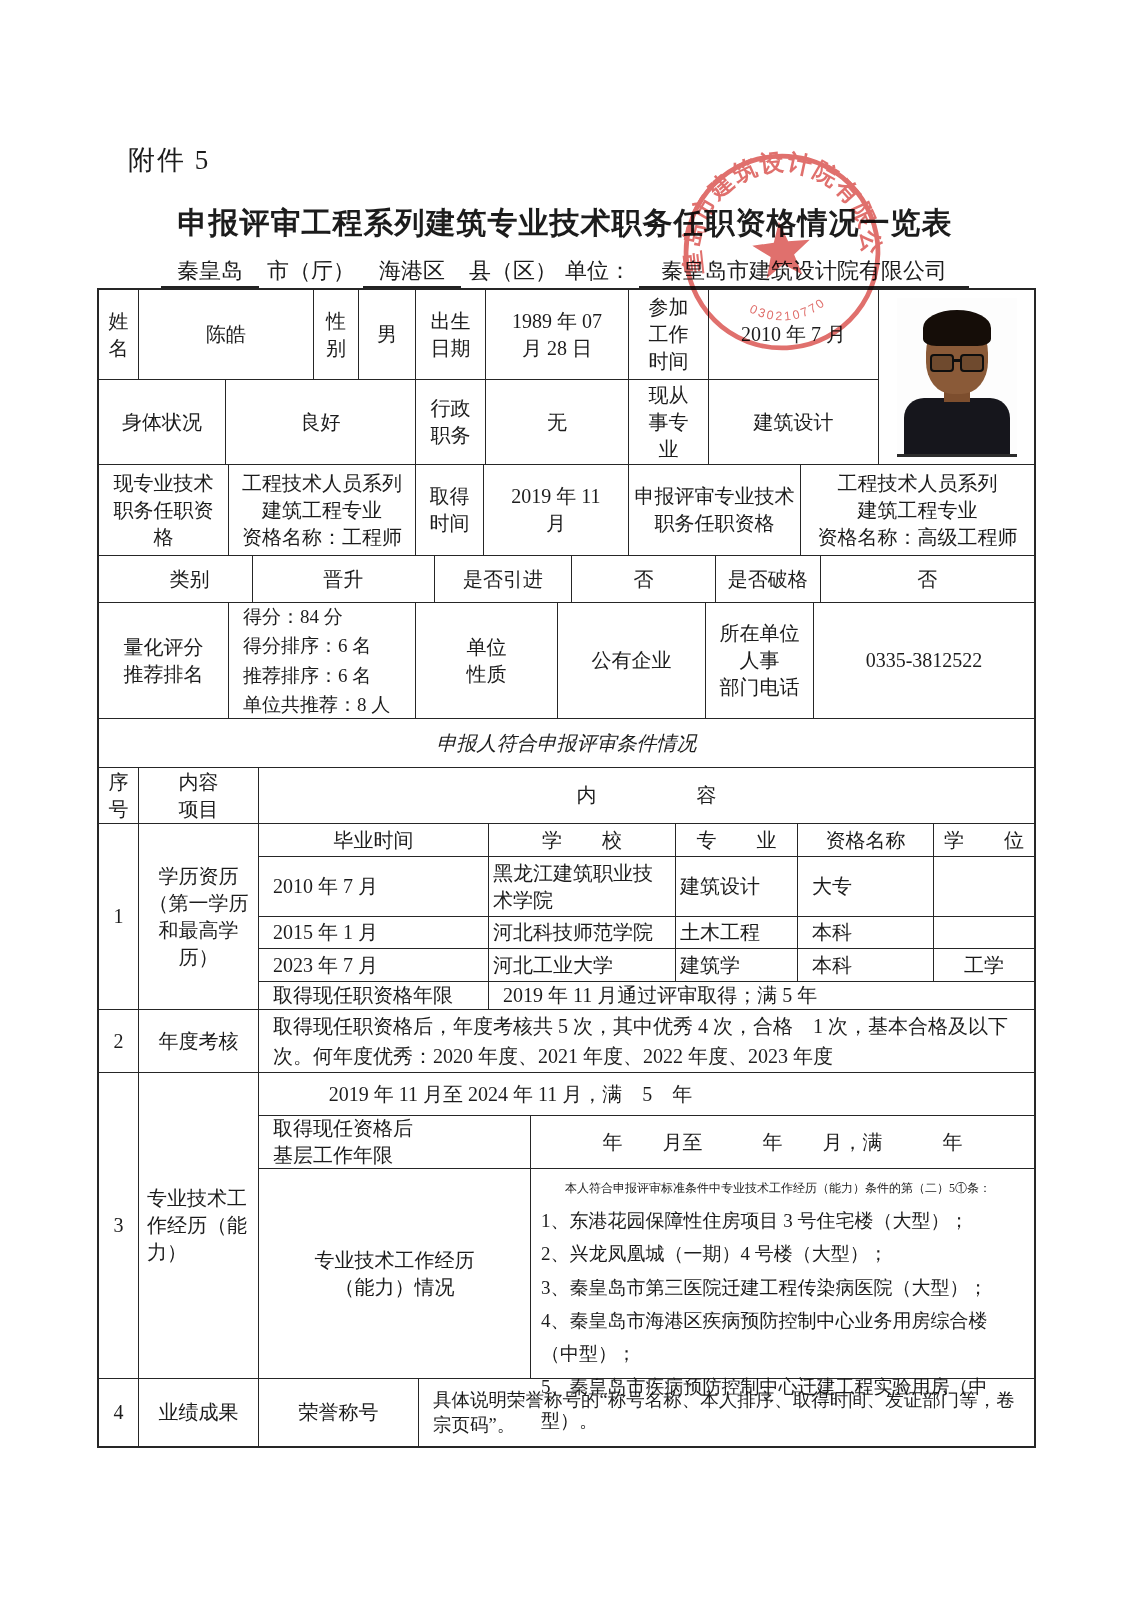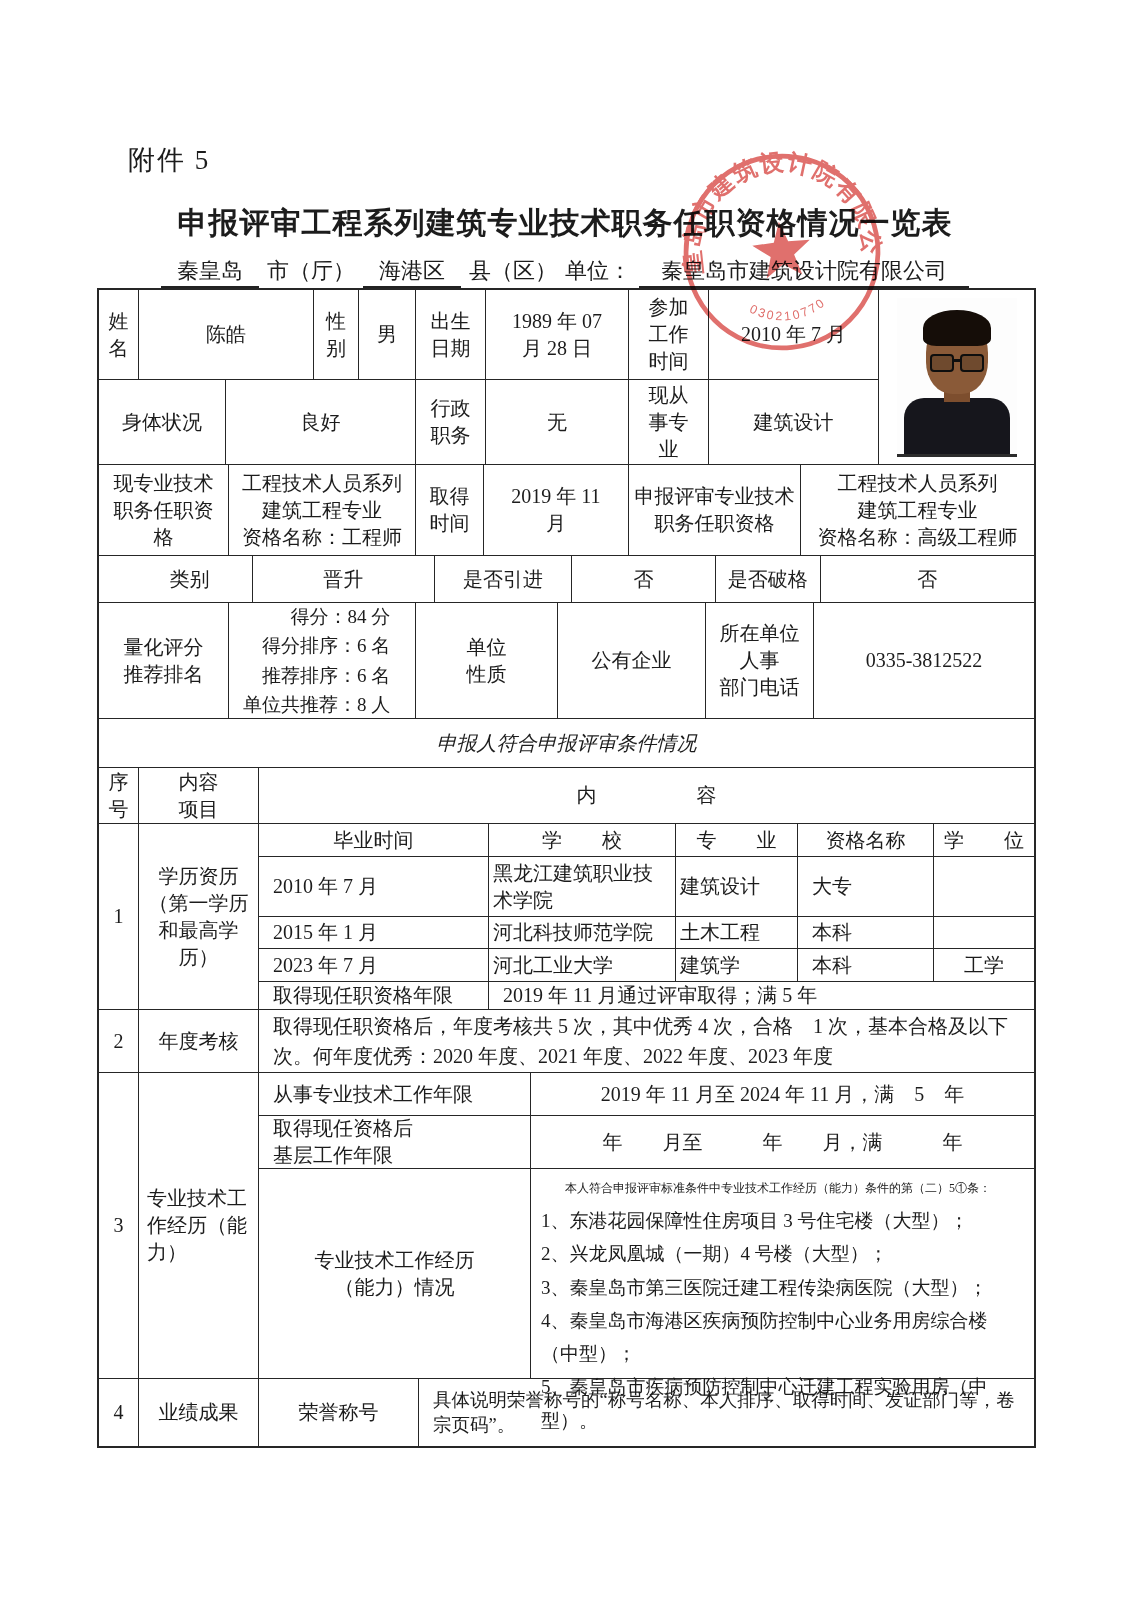--- a/index.html
+++ b/index.html
@@ -126,21 +126,21 @@
       <div class="cell" style="width:187px;">晋升</div>
       <div class="cell" style="width:142px;">是否引进</div>
       <div class="cell" style="width:148px;">否</div>
       <div class="cell" style="width:108px;">是否破格</div>
       <div class="cell last" style="width:220px;">否</div>
     </div>
 
     <div class="row" style="height:115px;">
       <div class="cell pre" style="width:130px;">量化评分
 推荐排名</div>
-      <div class="cell pre left pad14 fs19" style="width:187px;line-height:1.55;text-align:right;">得分：84 分
+      <div class="cell pre left pad14 fs19" style="width:187px;line-height:1.55;">得分：84 分
 得分排序：6 名
 推荐排序：6 名
 单位共推荐：8 人</div>
       <div class="cell pre" style="width:142px;">单位
 性质</div>
       <div class="cell" style="width:148px;">公有企业</div>
       <div class="cell pre" style="width:108px;">所在单位
 人事
 部门电话</div>
       <div class="cell last" style="width:220px;">0335-3812522</div>
@@ -201,21 +201,20 @@
       <div class="cell" style="width:40px;">2</div>
       <div class="cell" style="width:120px;">年度考核</div>
       <div class="cell left last" style="width:775px;height:62px;padding:6px 14px;line-height:1.5;">取得现任职资格后，年度考核共 5 次，其中优秀 4 次，合格　1 次，基本合格及以下　　次。何年度优秀：2020 年度、2021 年度、2022 年度、2023 年度</div>
     </div>
 
     <div class="row">
       <div class="cell" style="width:40px;">3</div>
       <div class="cell left" style="width:120px;padding:4px 8px;">专业技术工作经历（能力）</div>
       <div class="col" style="width:775px;">
         <div class="subrow" style="height:43px;">
-          <div class="cell left pad14" style="width:272px;">从事专业技术工作年限</div>
           <div class="cell last" style="width:503px;">2019 年 11 月至 2024 年 11 月，满　5　年</div>
         </div>
         <div class="subrow" style="height:53px;">
           <div class="cell pre left pad14" style="width:272px;">取得现任资格后
 基层工作年限</div>
           <div class="cell last" style="width:503px;">年　　月至　　　年　　月，满　　　年</div>
         </div>
         <div class="subrow nob" style="height:209px;">
           <div class="cell pre" style="width:272px;">专业技术工作经历
 （能力）情况</div>

